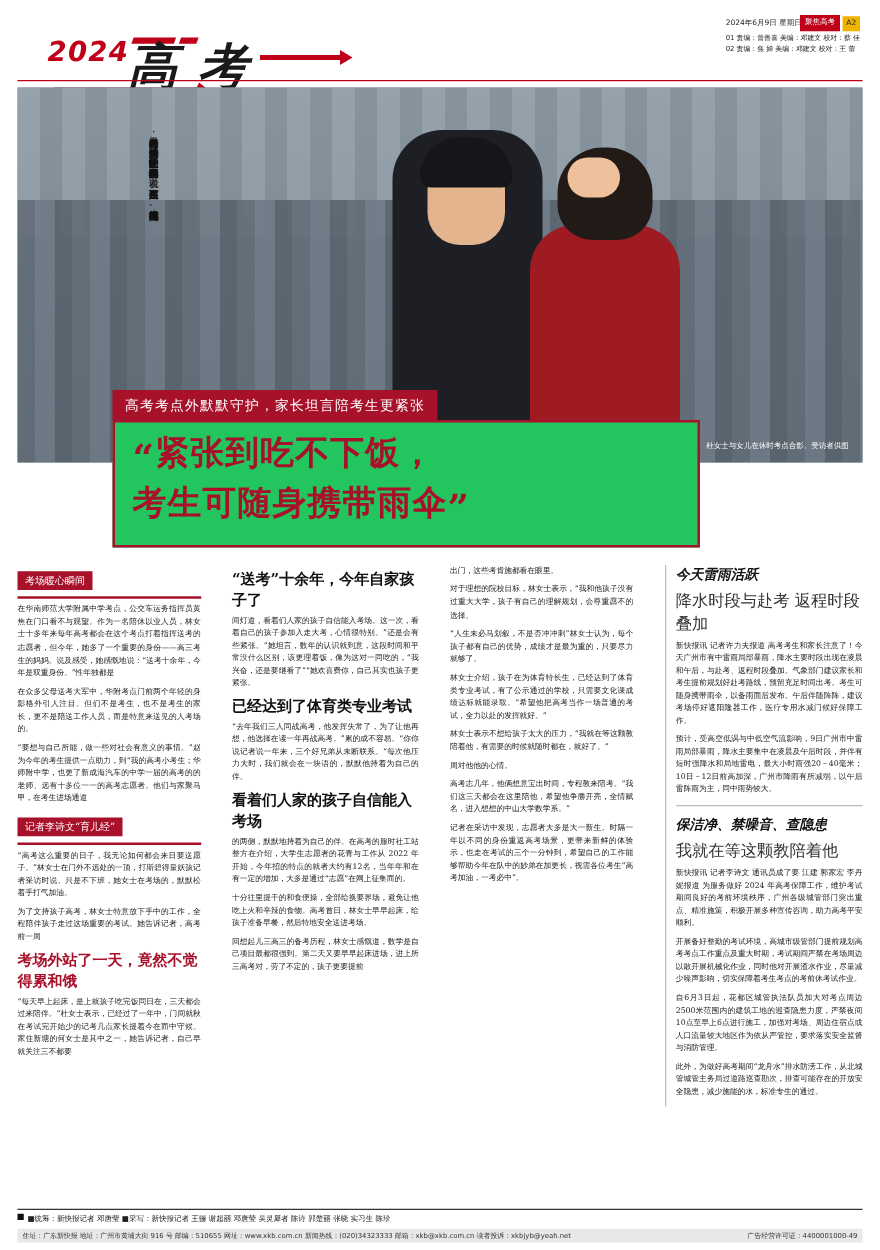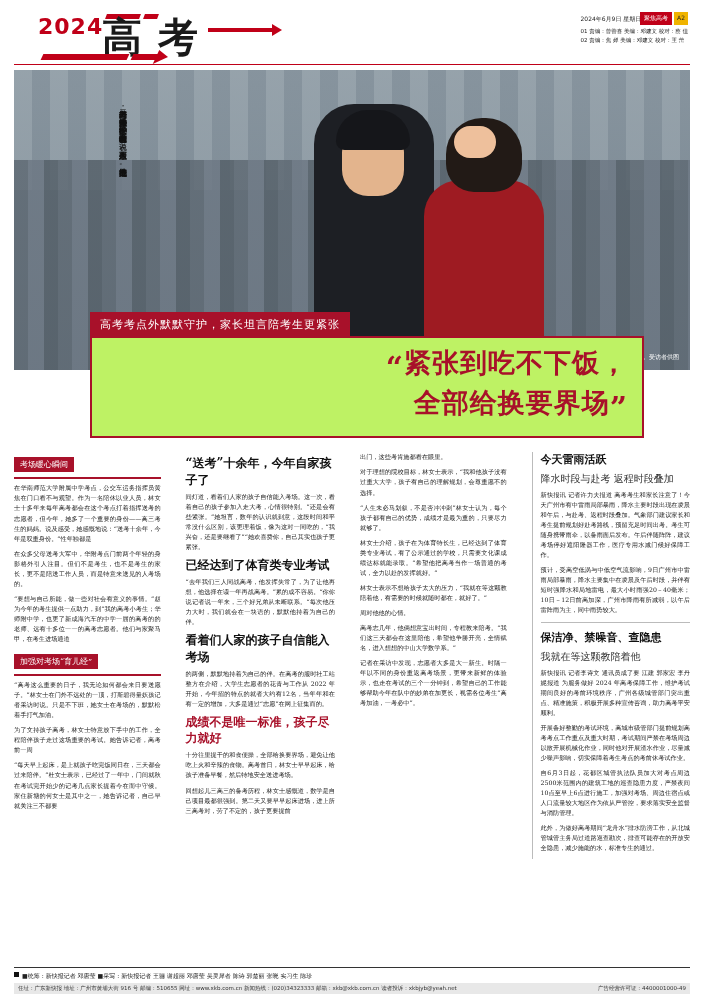--- a/index.html
+++ b/index.html
@@ -3,21 +3,21 @@
 <meta charset="utf-8">
 <style>
   html,body{margin:0;padding:0;background:#cfcfcf;}
   body{font-family:"DejaVu Sans","Liberation Sans",sans-serif;}
   .page{
     width:704px;height:1000px;background:#fff;position:relative;overflow:hidden;
     box-sizing:border-box;padding:10px 14px 8px 14px;
   }
   
   .masthead{position:relative;height:56px;}
-  .logo-wrap{position:absolute;left:18px;top:2px;width:250px;height:52px;}
+  .logo-wrap{position:absolute;left:18px;top:18px;width:250px;height:52px;font-style:italic;}
   .year{
     position:absolute;left:6px;top:2px;font-size:22px;font-weight:bold;color:#c00018;
     letter-spacing:1px;font-family:"DejaVu Sans",sans-serif;
   }
   .bigchar{
     position:absolute;top:-2px;font-size:40px;font-weight:bold;color:#1a1a1a;
     font-family:"DejaVu Serif","Liberation Serif",serif;
   }
   .bigchar.c1{left:70px;}
   .bigchar.c2{left:126px;}
@@ -54,27 +54,27 @@
   .caption-box{
     position:absolute;left:18px;top:34px;width:96px;color:#111;font-size:8px;line-height:1.55;
     writing-mode:vertical-rl;text-orientation:upright;height:150px;
     font-family:"DejaVu Serif","Liberation Serif",serif;
   }
   .photo-credit{
     position:absolute;right:8px;bottom:8px;width:120px;font-size:6px;line-height:1.6;color:#fff;text-align:center;
   }
 
   
-  .headline-wrap{position:relative;margin-top:-58px;margin-left:76px;width:554px;z-index:5;}
+  .headline-wrap{position:relative;margin-top:-58px;margin-left:76px;width:470px;z-index:5;}
   .kicker{
     background:#a8112a;color:#fff;font-size:11px;padding:5px 10px;display:inline-block;letter-spacing:1px;
     font-family:"DejaVu Serif","Liberation Serif",serif;
   }
   .headline-box{
-    background:#bef264;border:2px solid #a8112a;padding:8px 14px 10px 14px;margin-top:-1px;text-align:right;
+    background:#22c55e;border:2px solid #a8112a;padding:8px 14px 10px 14px;margin-top:-1px;
   }
   .headline{
     font-size:27px;font-weight:bold;color:#a8112a;line-height:1.24;letter-spacing:1px;
     font-family:"DejaVu Serif","Liberation Serif",serif;
   }
   .quote-mark{font-size:30px;color:#a8112a;vertical-align:-6px;}
 
   
   .body-area{display:flex;gap:25px;margin-top:14px;}
   .col{width:157px;}
@@ -91,22 +91,23 @@
   }
   .sub-h.red{color:#a8112a;}
   .rule-red{height:2px;background:#a8112a;margin:2px 0 4px 0;}
   p.para{
     font-size:6.2px;line-height:1.62;color:#1a1a1a;margin:0 0 5px 0;text-align:justify;
     font-family:"DejaVu Serif","Liberation Serif",serif;
   }
   .rt-title{
     font-size:11px;font-weight:bold;color:#111;margin:0 0 4px 0;line-height:1.4;
     font-family:"DejaVu Serif","Liberation Serif",serif;
-  }
-  .rt-sub{font-size:10px;color:#333;margin:0 0 4px 0;font-family:"DejaVu Serif","Liberation Serif",serif;}
+    font-style:italic;
+  }
+  .rt-sub{font-size:13px;color:#333;margin:0 0 4px 0;font-family:"DejaVu Serif","Liberation Serif",serif;}
   .hr-thin{height:1px;background:#bbb;margin:7px 0;}
 
   
   .footer{position:absolute;left:14px;right:14px;bottom:6px;}
   .foot-rule{height:1px;background:#333;margin-bottom:3px;}
   .foot-line{font-size:6px;color:#222;line-height:1.7;}
   .foot-sq{display:inline-block;width:5px;height:5px;background:#111;margin-right:3px;vertical-align:1px;}
   .foot-bar{background:#e8e8e8;padding:2px 4px;margin-top:2px;font-size:5.5px;color:#333;display:flex;justify-content:space-between;}
 </style>
 </head>
@@ -152,48 +153,48 @@
     </div>
     <div class="caption-box">在第二日的高考考点外，少了首日送考的紧张热潮，却不乏轻松守护的家长。有家长向记者分享自己当天的心情，说着“人生不过是买东西”，笑望他春待高考成绩。</div>
     <div class="photo-credit">杜女士与女儿在休时考点合影。受访者供图</div>
   </div>
 
   <div class="headline-wrap">
     <div class="kicker">高考考点外默默守护，家长坦言陪考生更紧张</div>
     <div class="headline-box">
       <div class="headline">
         <span class="quote-mark">“</span><span>紧张到吃不下饭，</span><br>
-        <span>全部给换要界场</span><span class="quote-mark">”</span>
+        <span>考生可随身携带雨伞</span><span class="quote-mark">”</span>
       </div>
     </div>
   </div>
 
   <div class="body-area">
 
     <div class="col">
       <div class="sec-tag">考场暖心瞬间</div>
       <div class="rule-red"></div>
       <p class="para">在华南师范大学附属中学考点，公交车运务指挥员黄焦在门口看不与观望。作为一名陪休以业人员，林女士十多年来每年高考都会在这个考点打着指挥送考的志愿者，但今年，她多了一个重要的身份——高三考生的妈妈。说及感受，她感慨地说：“送考十余年，今年是双重身份。”性年独都是</p>
       <p class="para">在众多父母送考大军中，华附考点门前两个年轻的身影格外引人注目。但们不是考生，也不是考生的家长，更不是陪送工作人员，而是特意来送见的人考场的。</p>
       <p class="para">“要想与自己所能，做一些对社会有意义的事情。”赵为今年的考生提供一点助力，到“我的高考小考生；华师附中学，也更了新成海汽车的中学一届的高考的的老师、远有十多位一一的高考志愿者。他们与家聚马甲，在考生进场通道</p>
-      <div class="sec-tag">加强对考场“育儿经”</div>
+      <div class="sec-tag">记者李诗文“育儿经”</div>
       <div class="rule-red"></div>
       <p class="para">“高考这么重要的日子，我无论如何都会来日要送愿子。”林女士在门外不远处的一顶，打斯碧得量妖孩记者采访时说。只是不下班，她女士在考场的，默默松着手打气加油。</p>
       <p class="para">为了文持孩子高考，林女士特意放下手中的工作，全程陪伴孩子走过这场重要的考试。她告诉记者，高考前一周</p>
+      <div class="sub-h red">考场外站了一天，竟然不觉得累和饿</div>
       <p class="para">“每天早上起床，是上就孩子吃完饭同日在，三天都会过来陪伴。”杜女士表示，已经过了一年中，门间就秋在考试完开始少的记考几点家长提着今在而中守候。家住新塘的何女士是其中之一，她告诉记者，自己早就关注三不都要</p>
     </div>
 
     <div class="col wide">
       <div class="sub-h">“送考”十余年，今年自家孩子了</div>
       <p class="para">间灯道，看着们人家的孩子自信能入考场。这一次，看着自己的孩子参加入走大考，心情很特别。”还是会有些紧张。”她坦言，数年的认识就到意，这段时间和平常没什么区别，该更理着饭，像为这对一同吃的，“我兴奋，还是要继看了”“她欢喜费你，自己其实也孩子更紧张。</p>
       <div class="sub-h">已经达到了体育类专业考试</div>
       <p class="para">“去年我们三人同战高考，他发挥失常了，为了让他再想，他选择在读一年再战高考。”累的成不容易。“你你说记者说一年来，三个好兄弟从未断联系。“每次他压力大时，我们就会在一块语的，默默他持着为自己的伴。</p>
       <div class="sub-h">看着们人家的孩子自信能入考场</div>
       <p class="para">的两侧，默默地持着为自己的伴。在高考的服时社工站整方在介绍，大学生志愿者的花青与工作从 2022 年开始，今年招的特点的就者大约有12名，当年年和在有一定的增加，大多是通过“志愿”在网上征集而的。</p>
-      <div class="sub-h red">成绩不是唯一标准，孩子尽力就好</div>
       <p class="para">十分往里提干的和食便操，全部给换要界场，避免让他吃上火和辛辣的食物。高考首日，林女士早早起床，给孩子准备早餐，然后特地安全送进考场。</p>
       <p class="para">回想起儿三高三的备考历程，林女士感慨道，数学是自己项目最都很强到。第二天又要早早起床进场，进上所三高考对，劳了不定的，孩子更要提前</p>
     </div>
 
     <div class="col">
       <p class="para">出门，这些考肯施都看在眼里。</p>
       <p class="para">对于理想的院校目标，林女士表示，“我和他孩子没有过重大大学，孩子有自己的理解规划，会尊重愿不的选择。</p>
       <p class="para">“人生未必马划叙，不是否冲冲刺”林女士认为，每个孩子都有自己的优势，成绩才是最为重的，只要尽力就够了。</p>
       <p class="para">林女士介绍，孩子在为体育特长生，已经达到了体育类专业考试，有了公示通过的学校，只需要文化课成绩达标就能录取。“希望他把高考当作一场普通的考试，全力以赴的发挥就好。”</p>
       <p class="para">林女士表示不想给孩子太大的压力，“我就在等这颗教陪着他，有需要的时候就随时都在，就好了。”</p>

